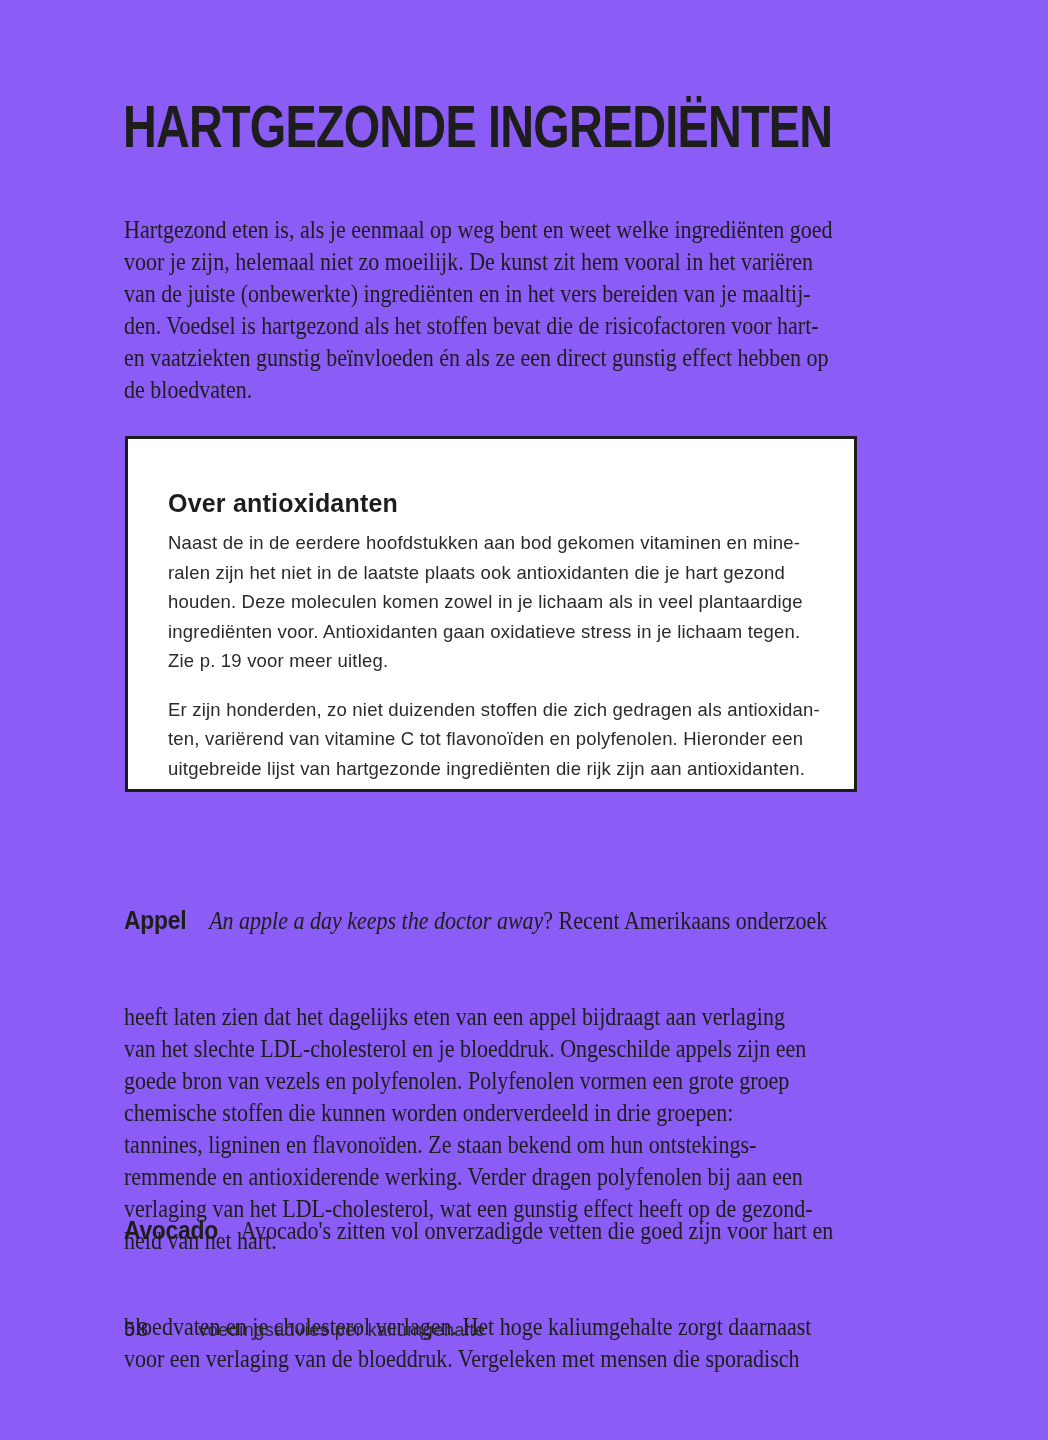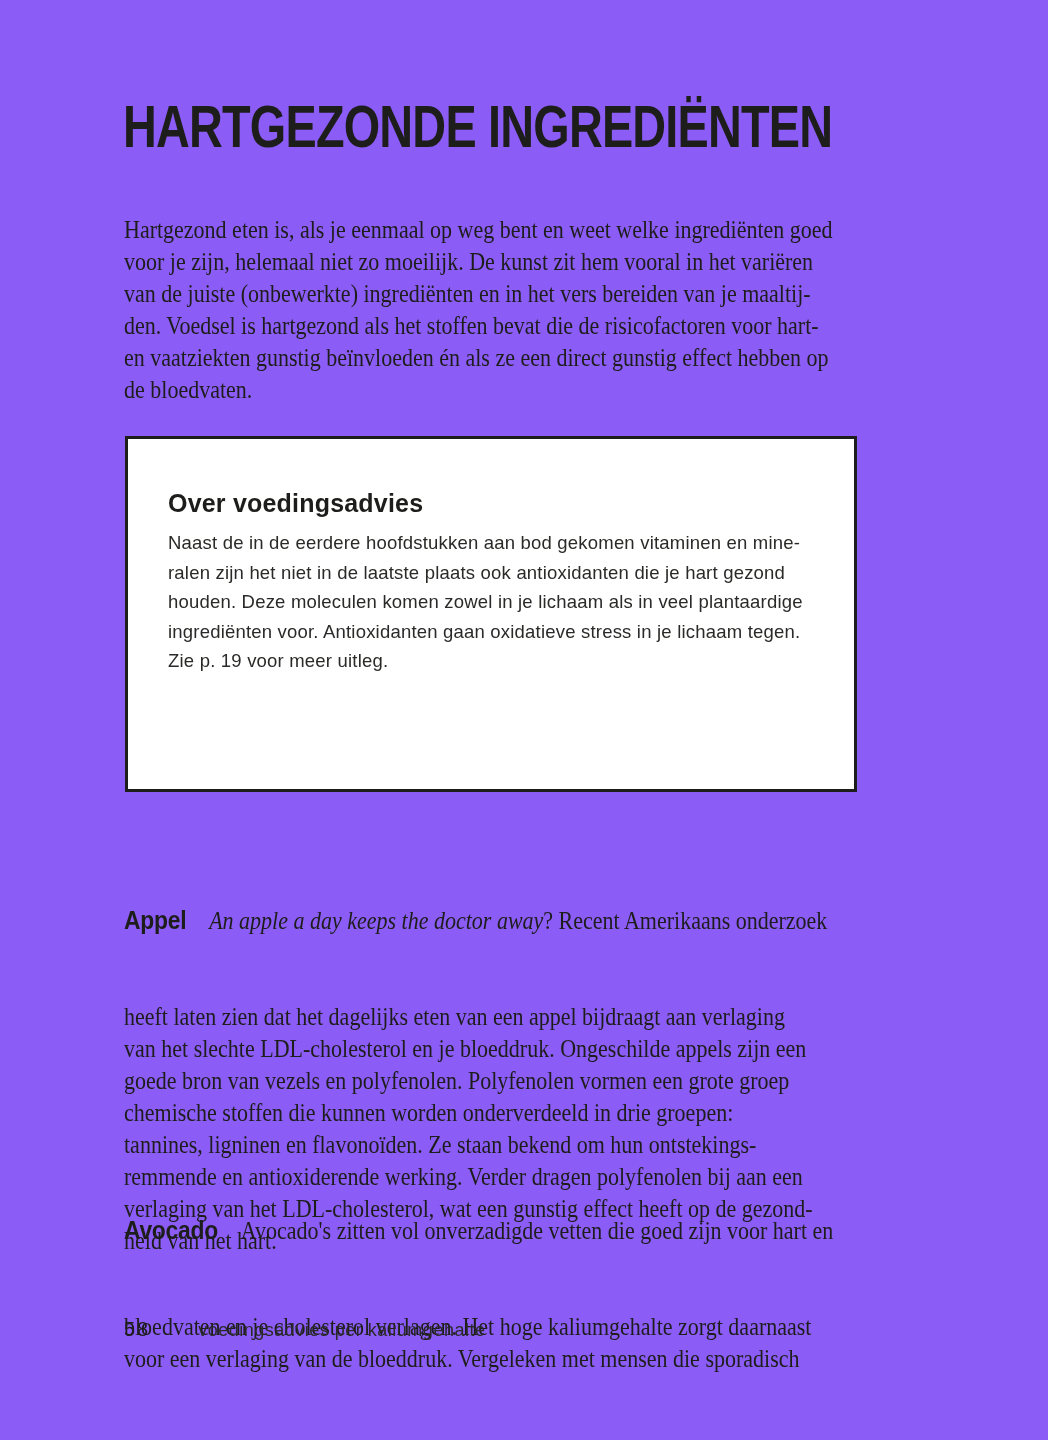--- a/index.html
+++ b/index.html
@@ -121,26 +121,29 @@
   <h1 class="title">HARTGEZONDE INGREDIËNTEN</h1>
 
   <div class="serif-block intro lines">Hartgezond eten is, als je eenmaal op weg bent en weet welke ingrediënten goed
 voor je zijn, helemaal niet zo moeilijk. De kunst zit hem vooral in het variëren
 van de juiste (onbewerkte) ingrediënten en in het vers bereiden van je maaltij-
 den. Voedsel is hartgezond als het stoffen bevat die de risicofactoren voor hart-
 en vaatziekten gunstig beïnvloeden én als ze een direct gunstig effect hebben op
 de bloedvaten.</div>
 
   <div class="info-box">
-    <h2 class="box-heading">Over voedingsadvies</h2>
+    <h2 class="box-heading">Over antioxidanten</h2>
     <p class="box-para">Naast de in de eerdere hoofdstukken aan bod gekomen vitaminen en mine-
 ralen zijn het niet in de laatste plaats ook antioxidanten die je hart gezond
 houden. Deze moleculen komen zowel in je lichaam als in veel plantaardige
 ingrediënten voor. Antioxidanten gaan oxidatieve stress in je lichaam tegen.
 Zie p. 19 voor meer uitleg.</p>
+    <p class="box-para">Er zijn honderden, zo niet duizenden stoffen die zich gedragen als antioxidan-
+ten, variërend van vitamine C tot flavonoïden en polyfenolen. Hieronder een
+uitgebreide lijst van hartgezonde ingrediënten die rijk zijn aan antioxidanten.</p>
   </div>
 
   <div class="serif-block entry entry-appel">
     <div class="entry-first-line">
       <span class="term">Appel</span><span class="lead-italic">An apple a day keeps the doctor away</span><span>? Recent Amerikaans onderzoek</span>
     </div>
     <div class="lines">heeft laten zien dat het dagelijks eten van een appel bijdraagt aan verlaging
 van het slechte LDL-cholesterol en je bloeddruk. Ongeschilde appels zijn een
 goede bron van vezels en polyfenolen. Polyfenolen vormen een grote groep
 chemische stoffen die kunnen worden onderverdeeld in drie groepen:

